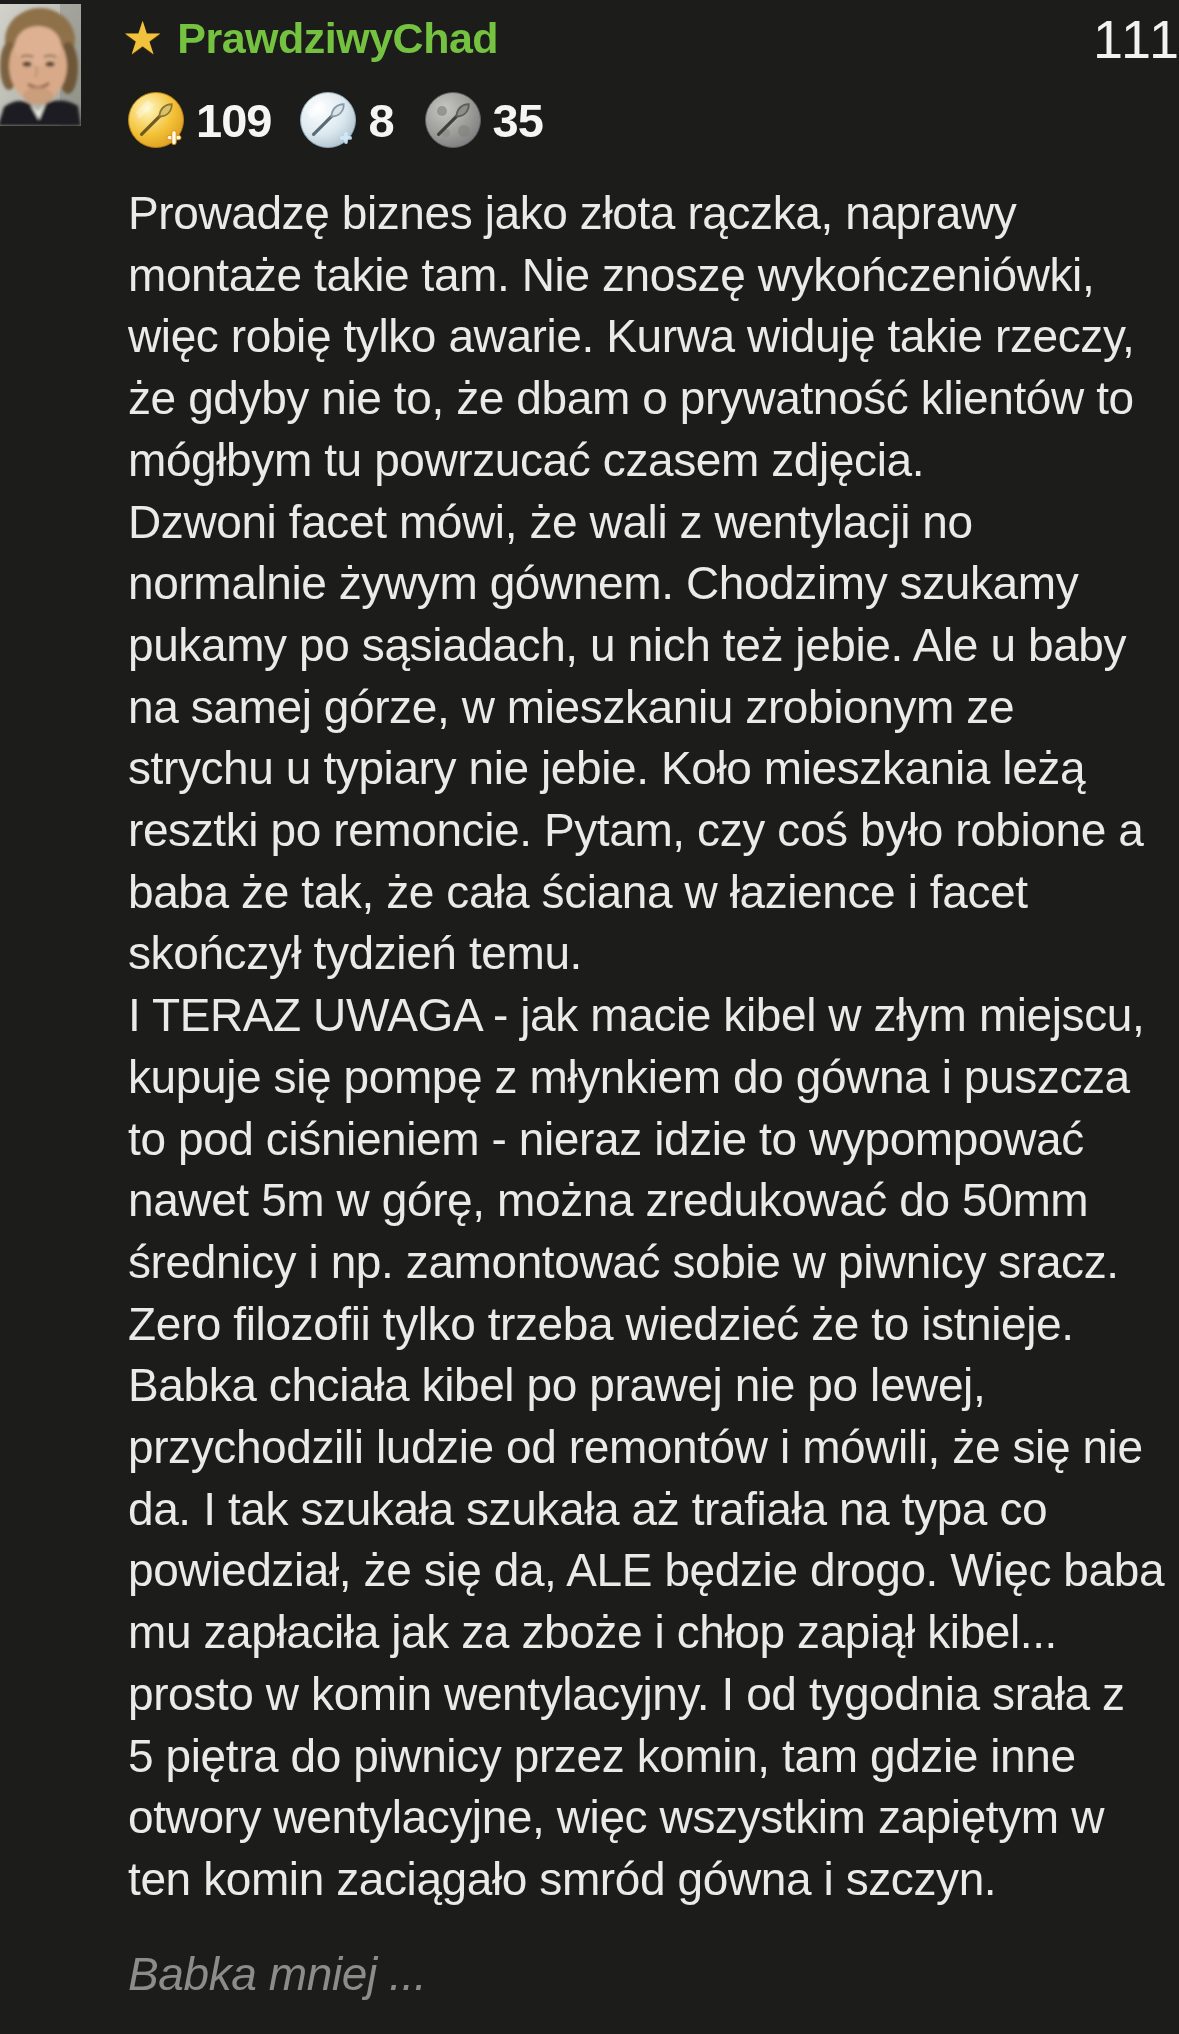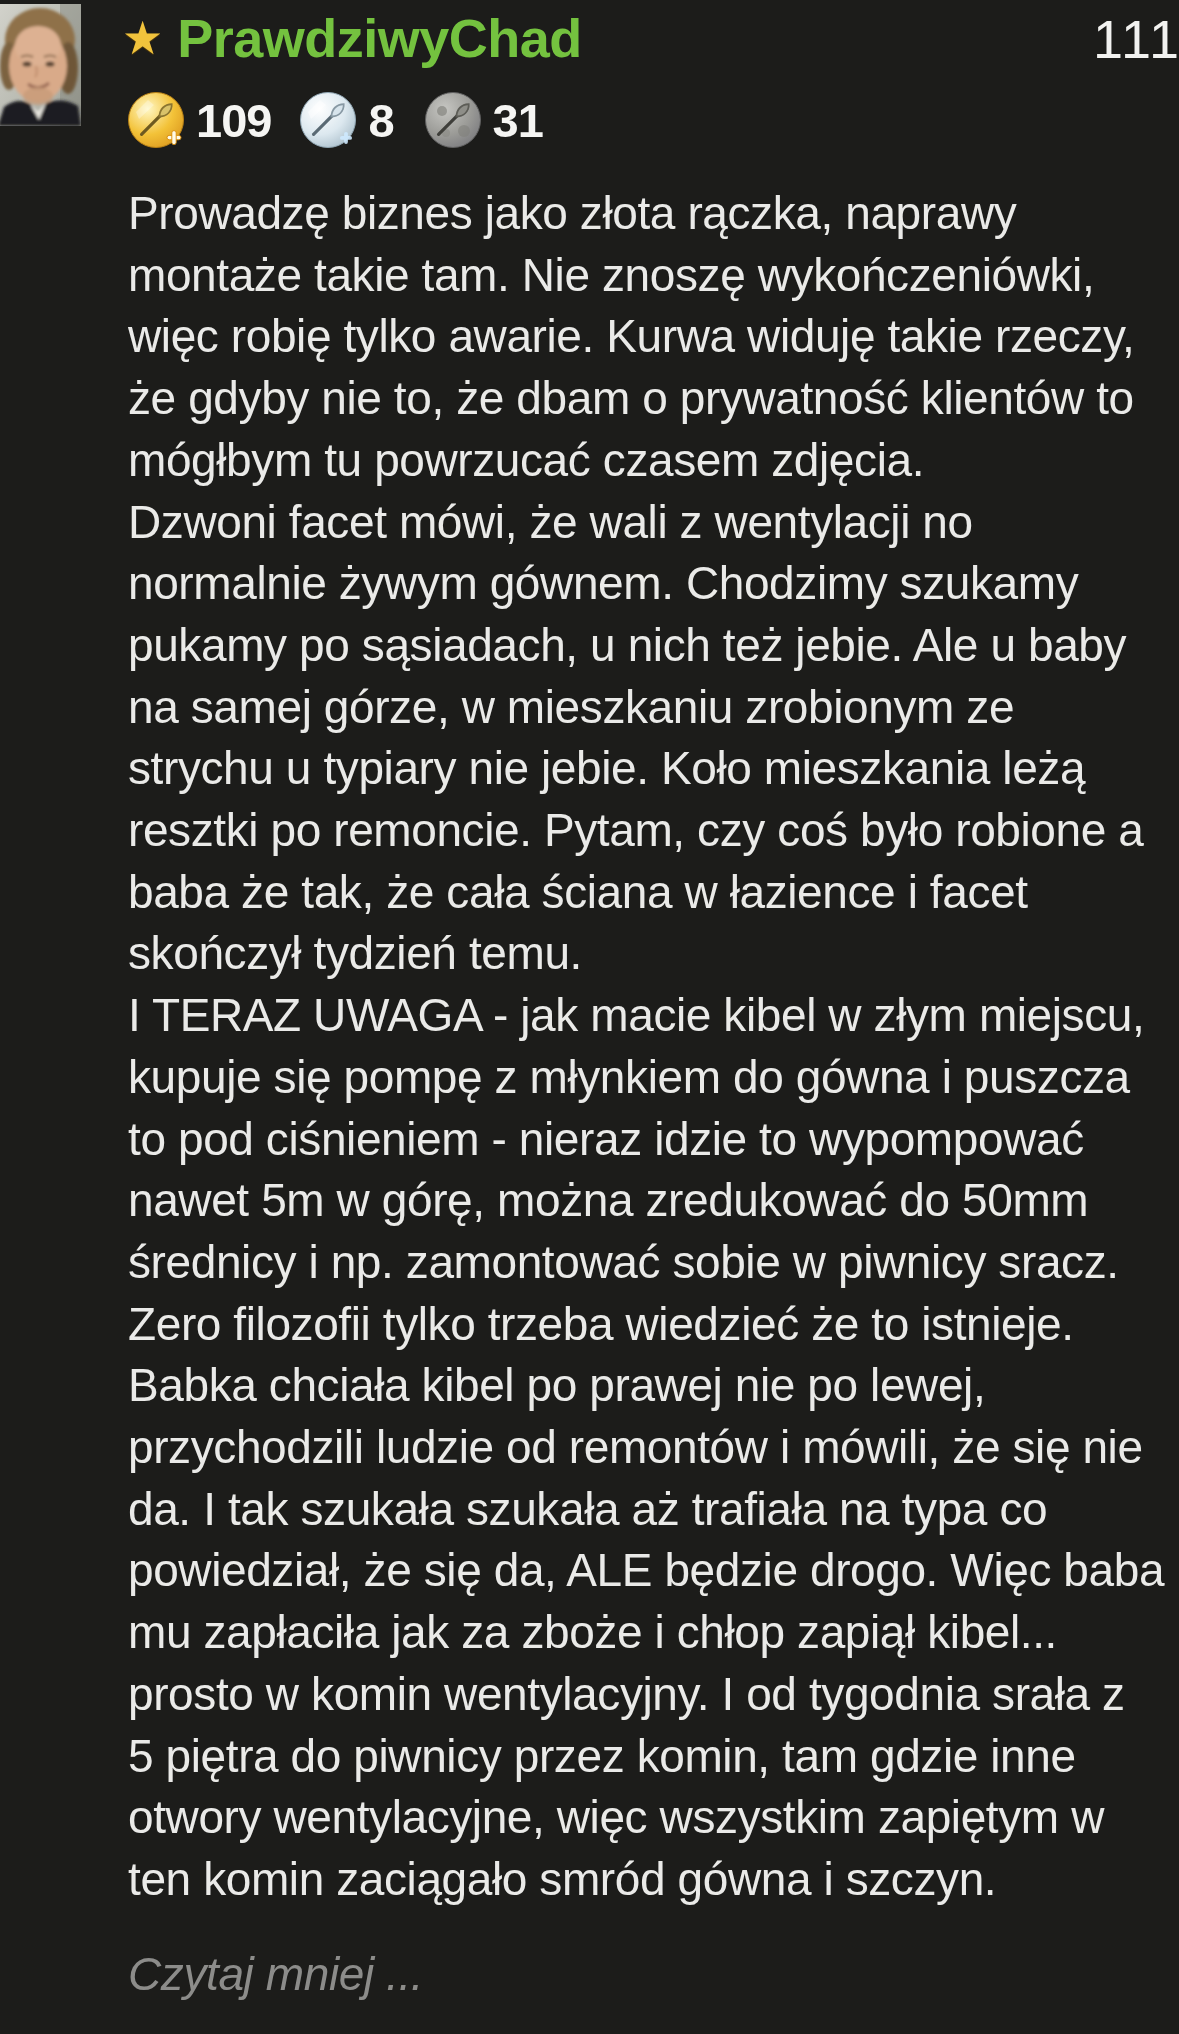--- a/index.html
+++ b/index.html
@@ -30,21 +30,21 @@
     align-items: center;
   }
   .star {
     font-size: 46px;
     line-height: 46px;
     color: #f1c33c;
     text-shadow: 0 1px 1px rgba(120,80,0,0.6);
   }
   .username {
     margin-left: 14px;
-    font-size: 54px;
+    font-size: 43px;
     font-weight: 700;
     color: #74c23f;
     letter-spacing: -0.5px;
     white-space: nowrap;
   }
 
   
   .score {
     position: absolute;
     left: 1093px; top: 8px;
@@ -207,21 +207,21 @@
         <circle cx="40" cy="40" r="6" fill="#80807b" opacity="0.6"></circle>
         <circle cx="22" cy="42" r="4" fill="#8a8a85" opacity="0.6"></circle>
         <circle cx="42" cy="16" r="3.5" fill="#8a8a85" opacity="0.6"></circle>
         <g transform="rotate(45 29 29)">
           <rect x="27.4" y="21" width="3.2" height="30" rx="1.6" fill="#3e3e3a"></rect>
           <path d="M29 5.5 C35 11 35.5 19 29 25.5 C22.5 19 23 11 29 5.5 Z" fill="#5c5c56"></path>
           <path d="M29 8 C32.8 12 33.2 18 29 22.8 C24.8 18 25.2 12 29 8 Z" fill="#8e8e88"></path>
         </g>
       </svg>
     </span>
-    <span class="medal-count">31</span>
+    <span class="medal-count">35</span>
   </div>
 
   <div class="post-body">
 
       <div class="post-line">Prowadzę biznes jako złota rączka, naprawy</div>
 
       <div class="post-line">montaże takie tam. Nie znoszę wykończeniówki,</div>
 
       <div class="post-line">więc robię tylko awarie. Kurwa widuję takie rzeczy,</div>
 
@@ -269,15 +269,15 @@
 
       <div class="post-line">prosto w komin wentylacyjny. I od tygodnia srała z</div>
 
       <div class="post-line">5 piętra do piwnicy przez komin, tam gdzie inne</div>
 
       <div class="post-line">otwory wentylacyjne, więc wszystkim zapiętym w</div>
 
       <div class="post-line">ten komin zaciągało smród gówna i szczyn.</div>
     </div>
 
-  <div class="read-less">Czytaj mniej ...</div>
+  <div class="read-less">Babka mniej ...</div>
 
 </div>
 
 </body></html>

